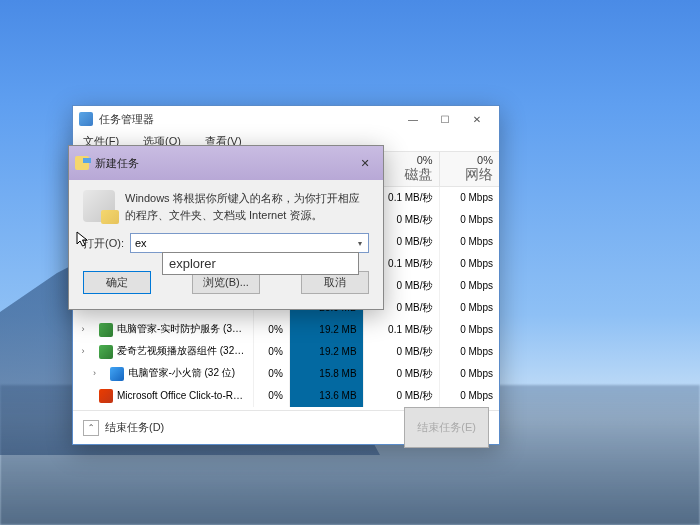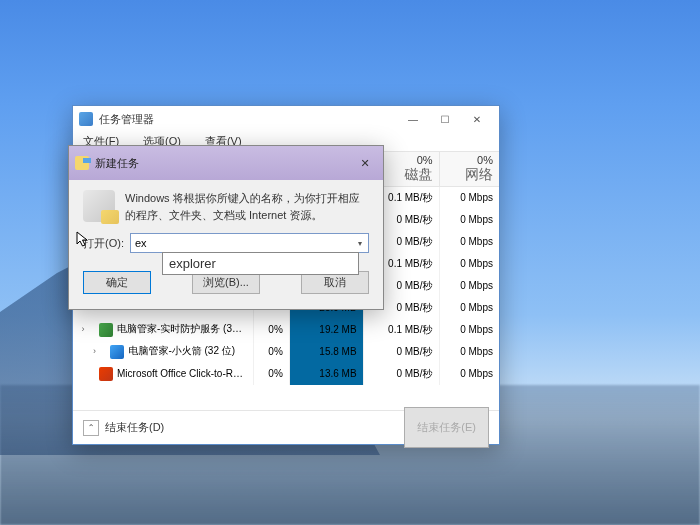--- a/index.html
+++ b/index.html
@@ -145,20 +145,27 @@
             <td>0 Mbps</td>
           </tr>
           <tr>
             <td class="name"><span class="chev">›</span><span class="proc-icon ic-green"></span><span>电脑管家-实时防护服务 (32 位)</span></td>
             <td>0%</td>
             <td class="col-mem">19.2 MB</td>
             <td>0.1 MB/秒</td>
             <td>0 Mbps</td>
           </tr>
           <tr>
+            <td class="name"><span class="chev">›</span><span class="proc-icon ic-green"></span><span>爱奇艺视频播放器组件 (32 位)</span></td>
+            <td>0%</td>
+            <td class="col-mem">19.2 MB</td>
+            <td>0 MB/秒</td>
+            <td>0 Mbps</td>
+          </tr>
+          <tr>
             <td class="name"><span class="chev">›</span><span class="proc-icon ic-blue"></span><span>电脑管家-小火箭 (32 位)</span></td>
             <td>0%</td>
             <td class="col-mem">15.8 MB</td>
             <td>0 MB/秒</td>
             <td>0 Mbps</td>
           </tr>
           <tr>
             <td class="name"><span class="chev"></span><span class="proc-icon ic-office"></span><span>Microsoft Office Click-to-Run...</span></td>
             <td>0%</td>
             <td class="col-mem">13.6 MB</td>

